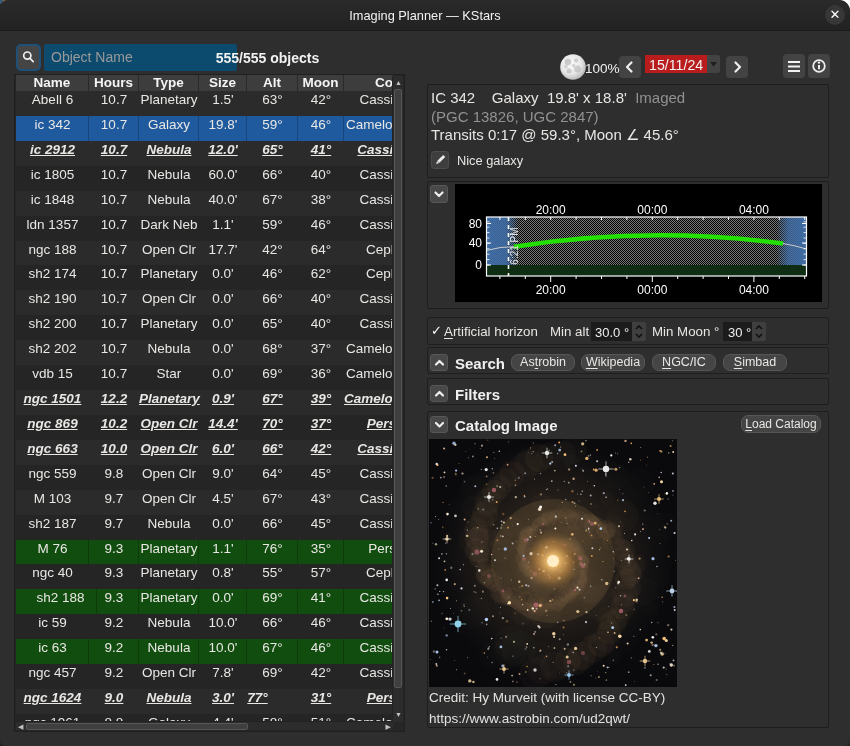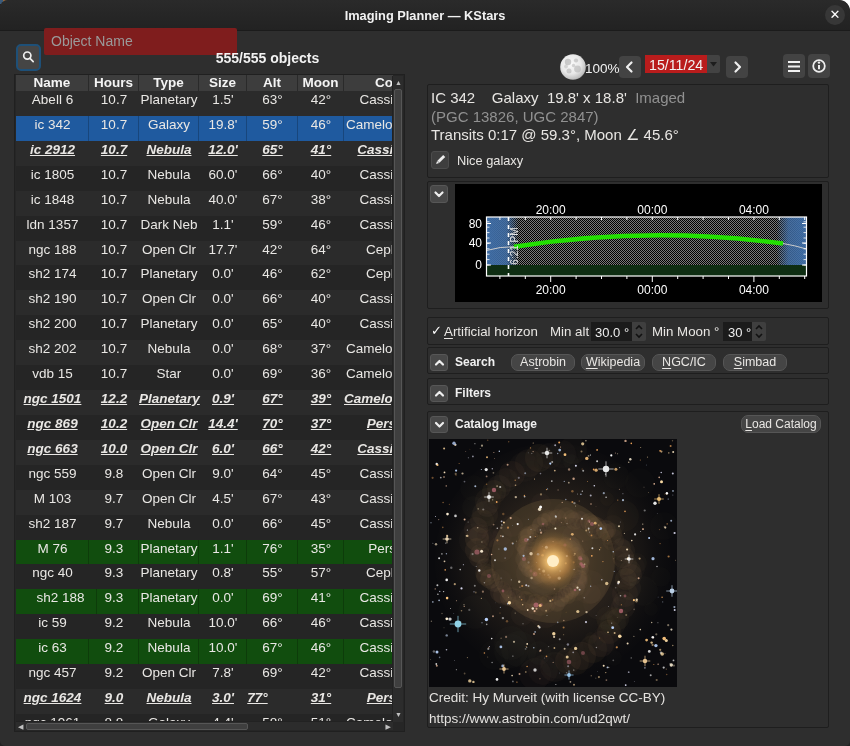--- a/index.html
+++ b/index.html
@@ -1,17 +1,17 @@
 <!DOCTYPE html>
 <html><head><meta charset="utf-8"><style>
 html,body{margin:0;padding:0;width:850px;height:746px;background:#222;overflow:hidden}
 *{box-sizing:border-box;font-family:"Liberation Sans",sans-serif}
 #win{position:absolute;left:0;top:0;width:850px;height:746px;background:#2e2e2e;border-radius:8px 11px 5px 5px;overflow:hidden}
 #tbar{position:absolute;left:0;top:0;width:850px;height:31px;background:linear-gradient(#2a2a2a,#222);border-bottom:1px solid #1b1b1b;border-radius:8px 11px 0 0}
-#tbar .t{position:absolute;left:0;right:0;top:8px;text-align:center;color:#f2f2f2;font-size:12.8px;font-weight:bold}
+#tbar .t{position:absolute;left:0;right:0;top:8px;text-align:center;color:#f2f2f2;font-size:12.8px;font-weight:normal}
 #closeb{position:absolute;right:5px;top:5px;width:20px;height:20px;border-radius:50%;background:#373737;color:#fff;text-align:center;line-height:19px;font-size:13px}
 .btn{position:absolute;background:#434343;border-radius:4px}
 .dkfield{position:absolute;background:#1c1c1c;color:#eee}
 .box{position:absolute;border:1px solid #1e1e1e;border-radius:2px}
 .w{color:#e8e6e3}
 .g{color:#919191}
 svg{display:block}
 
 #tblwrap{position:absolute;left:14px;top:74px;width:391px;height:658px;border:1px solid #202020;background:#262626}
 #thead{position:absolute;left:1px;top:0;width:377px;height:16px;background:#3d3d3d;overflow:hidden}
@@ -22,38 +22,38 @@
 .biu{font-weight:bold;font-style:italic;text-decoration:underline}
 
 #vsb{position:absolute;right:1px;top:1px;width:11px;height:646px;background:#2c2c2c;border-left:1px solid #222}
 #vsbh{position:absolute;left:1px;top:13px;width:8px;height:599px;background:#3f3f3f;border:1px solid #565656;border-radius:2px}
 #hsb{position:absolute;left:1px;bottom:1px;height:9px;width:377px;background:#2c2c2c;border-top:1px solid #222}
 #hsbh{position:absolute;left:10px;top:1px;width:222px;height:7px;background:#3f3f3f;border:1px solid #565656;border-radius:2px}
 .sbarrow{position:absolute;color:#c0c0c0;font-size:7px;line-height:7px}
 .chev{stroke:#eee;stroke-width:2.2;fill:none;stroke-linecap:round;stroke-linejoin:round}
 .mnem{text-decoration:underline;text-underline-offset:2px}
 .secbtn{position:absolute;width:18px;height:18px;background:#484848;border:1px solid #575757;border-radius:3px}
-.sectitle{position:absolute;color:#f0f0f0;font-weight:bold;font-size:12px}
+.sectitle{position:absolute;color:#f0f0f0;font-weight:bold;font-size:15px}
 .pbtn{position:absolute;background:#454545;border:1px solid #565656;border-radius:7px;color:#e9e7e4;font-size:12.5px;text-align:center}
 </style></head><body>
 <div style="position:absolute;right:0;top:0;width:14px;height:10px;background:#fff"></div>
 <div style="position:absolute;left:0;top:0;width:5px;height:4px;background:#3a5a7a"></div>
 <div style="position:absolute;left:3px;top:0;width:4px;height:3px;background:#96683c"></div>
 <div id="win">
 <div id="tbar">
       <div class="t">Imaging Planner — KStars</div>
       <div id="closeb">✕</div>
     </div>
 <div style="position:absolute;left:16px;top:44px;width:25px;height:27px;background:#454545;border:2px solid #1e5078;border-radius:5px">
       <svg width="21" height="23" viewBox="0 0 21 23">
         <circle cx="9.3" cy="9.6" r="3.6" fill="none" stroke="#ededed" stroke-width="1.7"></circle>
         <line x1="12" y1="12.4" x2="15.2" y2="15.6" stroke="#ededed" stroke-width="1.7" stroke-linecap="round"></line>
       </svg>
     </div>
-<div class="dkfield" style="left:44px;top:28px;width:193px;height:27px;background:#7f1d1d;border-radius:2px">
+<div class="dkfield" style="left:44px;top:44px;width:193px;height:27px;background:#0c4a6e;border-radius:2px">
       <span style="position:absolute;left:7px;top:5px;font-size:14px;color:#9a9a9a">Object Name</span>
     </div>
 <div style="position:absolute;left:160px;top:50px;width:215px;text-align:center;color:#f2f2f2;font-weight:bold;font-size:14px">555/555 objects</div>
 <div id="tblwrap">
 <div id="thead">
 <div class="h" style="left:0px;width:73px">Name</div>
 <div class="h" style="left:73px;width:50px">Hours</div>
 <div class="h" style="left:123px;width:60px">Type</div>
 <div class="h" style="left:183px;width:48px">Size</div>
 <div class="h" style="left:231px;width:51px">Alt</div>

